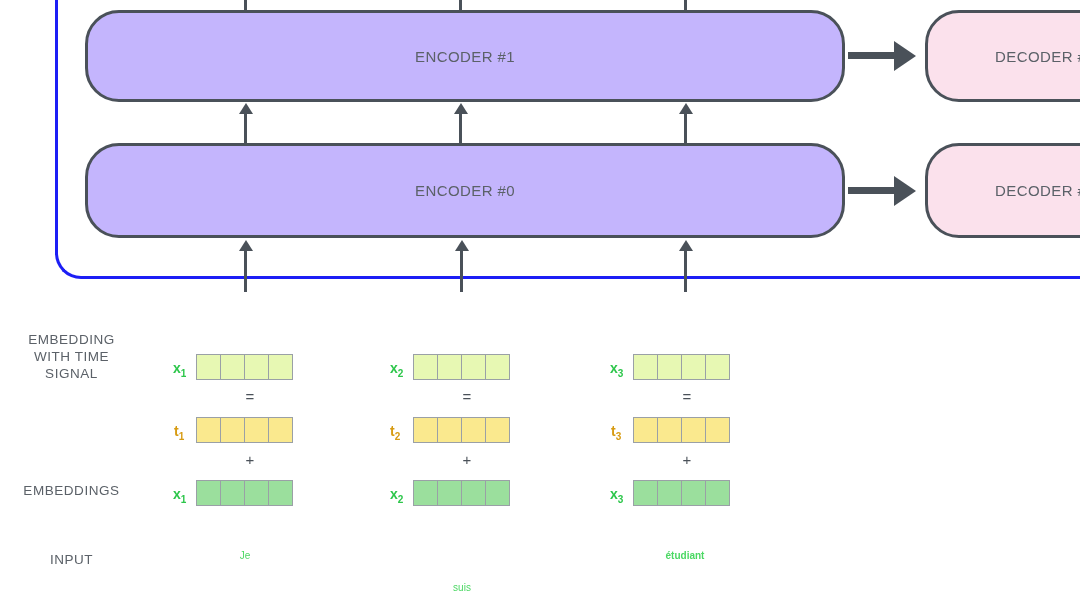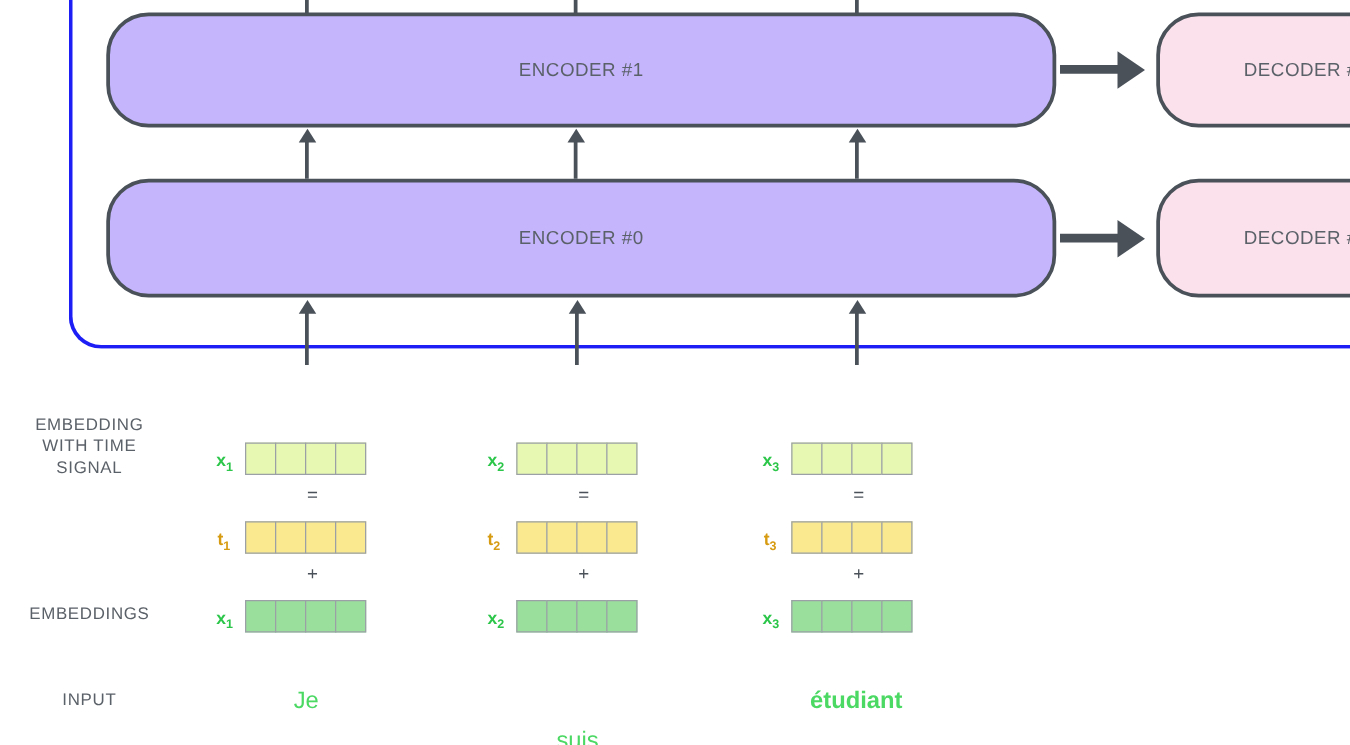--- a/index.html
+++ b/index.html
@@ -126,21 +126,21 @@
     position: absolute;
     font-size: 15px;
     color: #4a5159;
     text-align: center;
     width: 24px;
   }
 
   
   .input-word {
     position: absolute;
-    font-size: 19px;
+    font-size: 10px;
     color: #4bd863;
     text-align: center;
     white-space: nowrap;
     transform: translateX(-50%);
   }
 </style>
 </head>
 <body>
 
 <div id="canvas">

